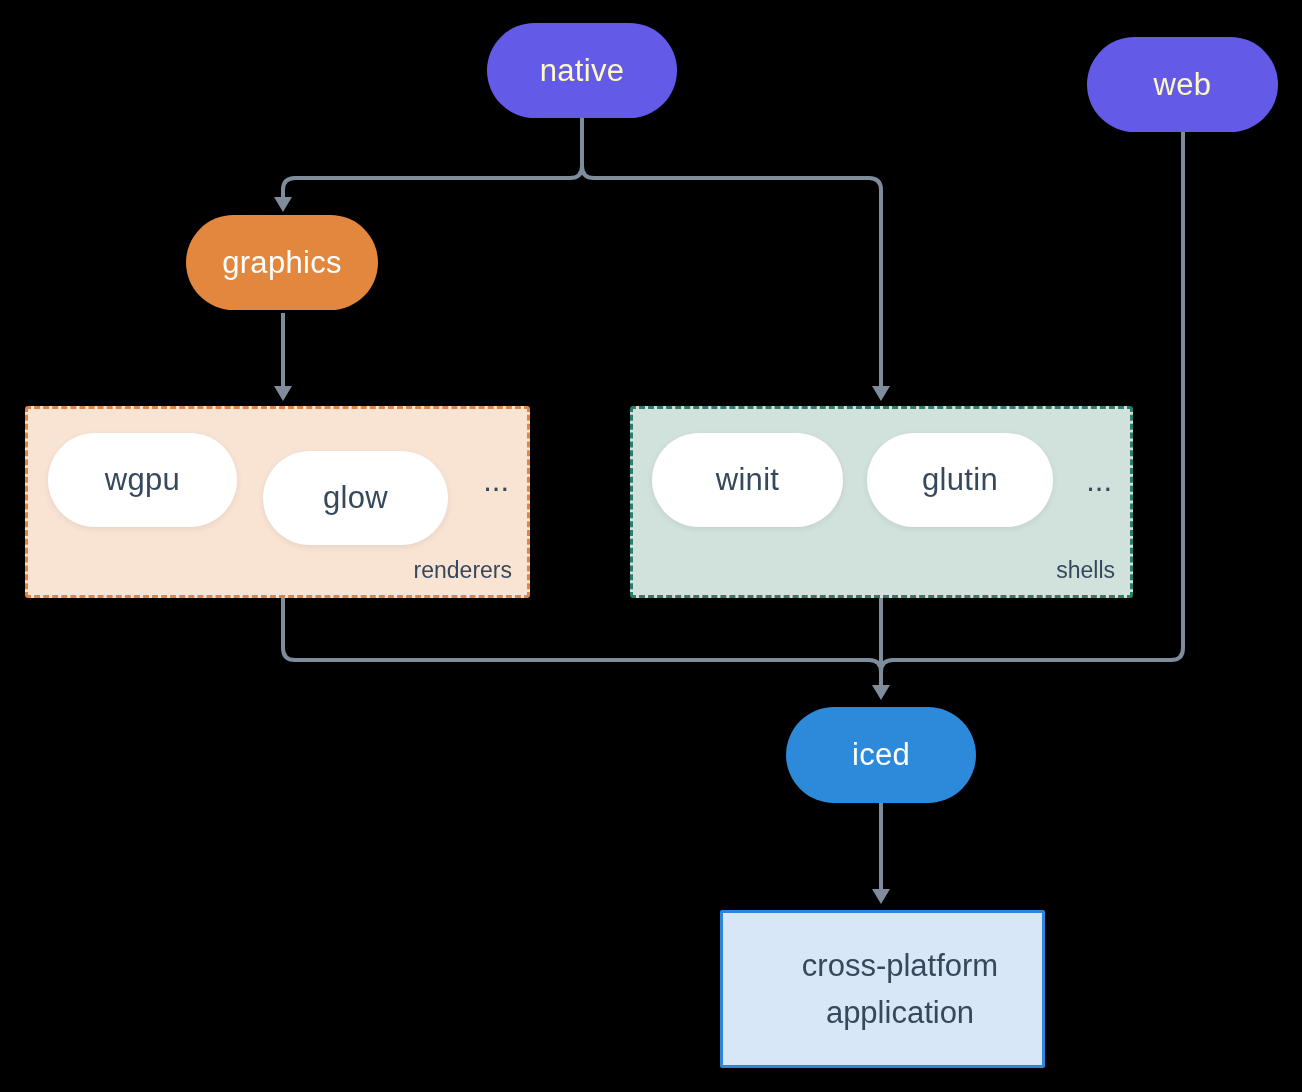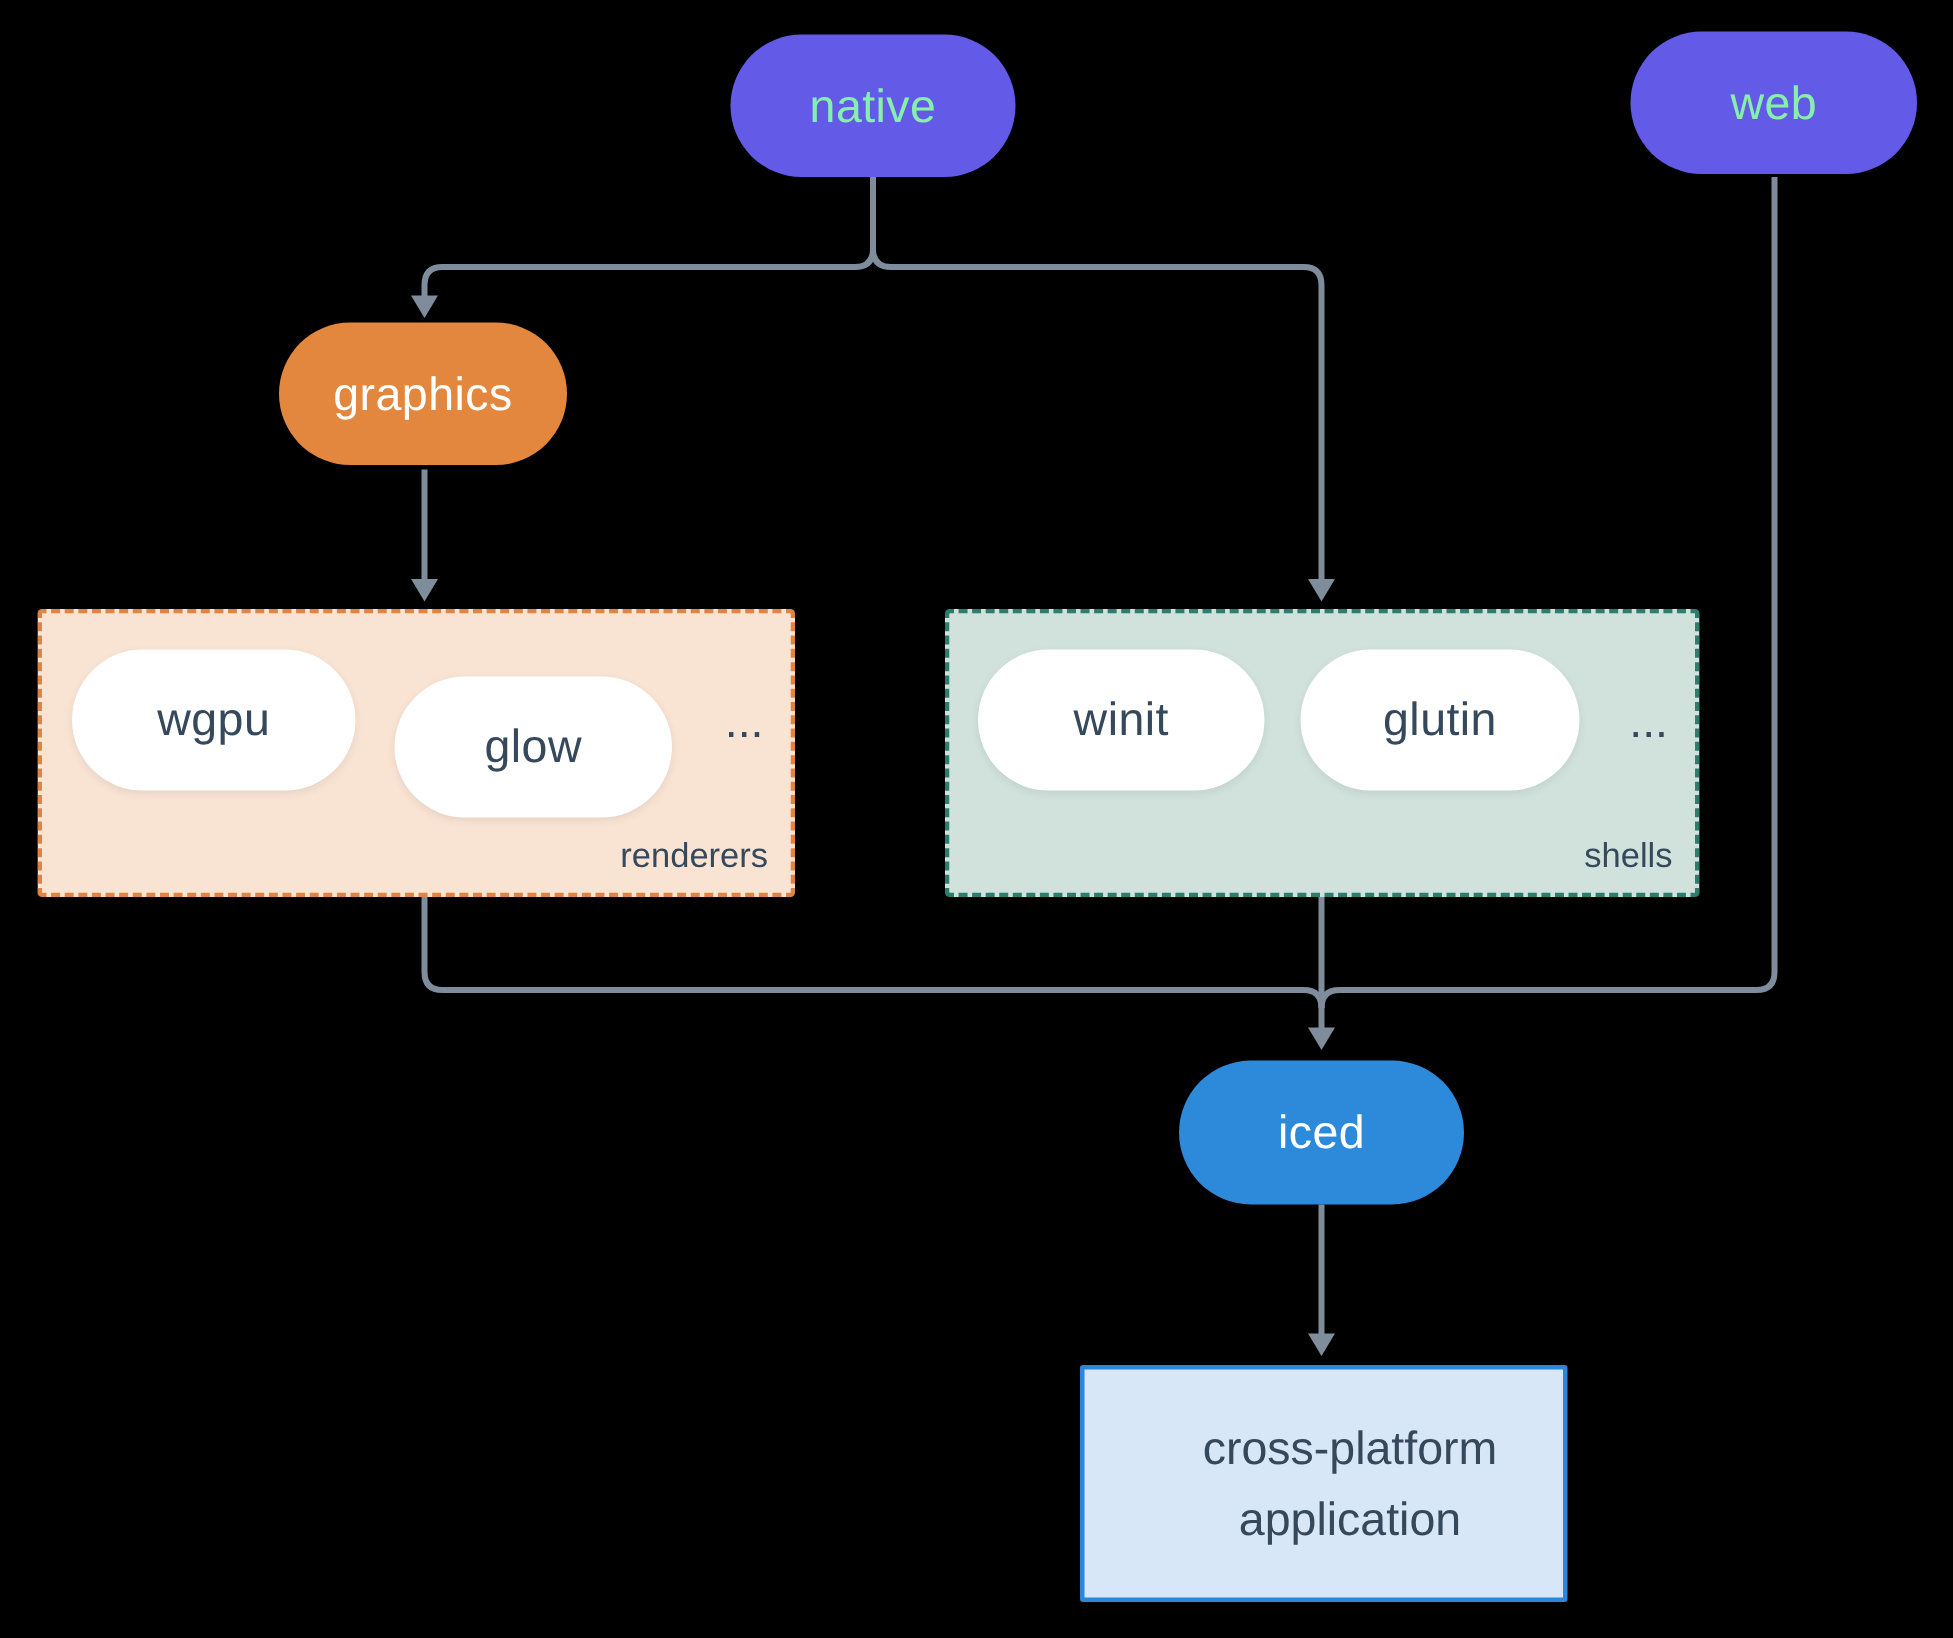--- a/index.html
+++ b/index.html
@@ -35,30 +35,30 @@
   .pill {
     position: absolute;
     display: flex;
     align-items: center;
     justify-content: center;
     border-radius: 60px;
     font-size: 31px;
     letter-spacing: 0.3px;
     box-sizing: border-box;
   }
-  .pill.purple { background: #635AE8; color: #86efac; text-align: center; }
+  .pill.purple { background: #635AE8; color: #fef9c3; text-align: center; }
   .pill.orange { background: #E2873D; color: #FFFFFF; }
   .pill.blue   { background: #2D89DA; color: #FFFFFF; }
   .pill.white  {
     background: #FFFFFF;
     color: #36495C;
     box-shadow: 0 2px 6px rgba(0,0,0,0.08);
   }
   .node-native   { left: 487px;  top: 23px;  width: 190px; height: 95px; }
-  .node-web      { left: 1087px; top: 21px;  width: 191px; height: 95px; }
+  .node-web      { left: 1087px; top: 37px;  width: 191px; height: 95px; }
   .node-graphics { left: 186px;  top: 215px; width: 192px; height: 95px; }
   .node-wgpu     { left: 48px;   top: 433px; width: 189px; height: 94px; }
   .node-glow     { left: 263px;  top: 451px; width: 185px; height: 94px; }
   .node-winit    { left: 652px;  top: 433px; width: 191px; height: 94px; }
   .node-glutin   { left: 867px;  top: 433px; width: 186px; height: 94px; }
   .node-iced     { left: 786px;  top: 707px; width: 190px; height: 96px; }
   .group {
     position: absolute;
     box-sizing: border-box;
     border-radius: 3px;

